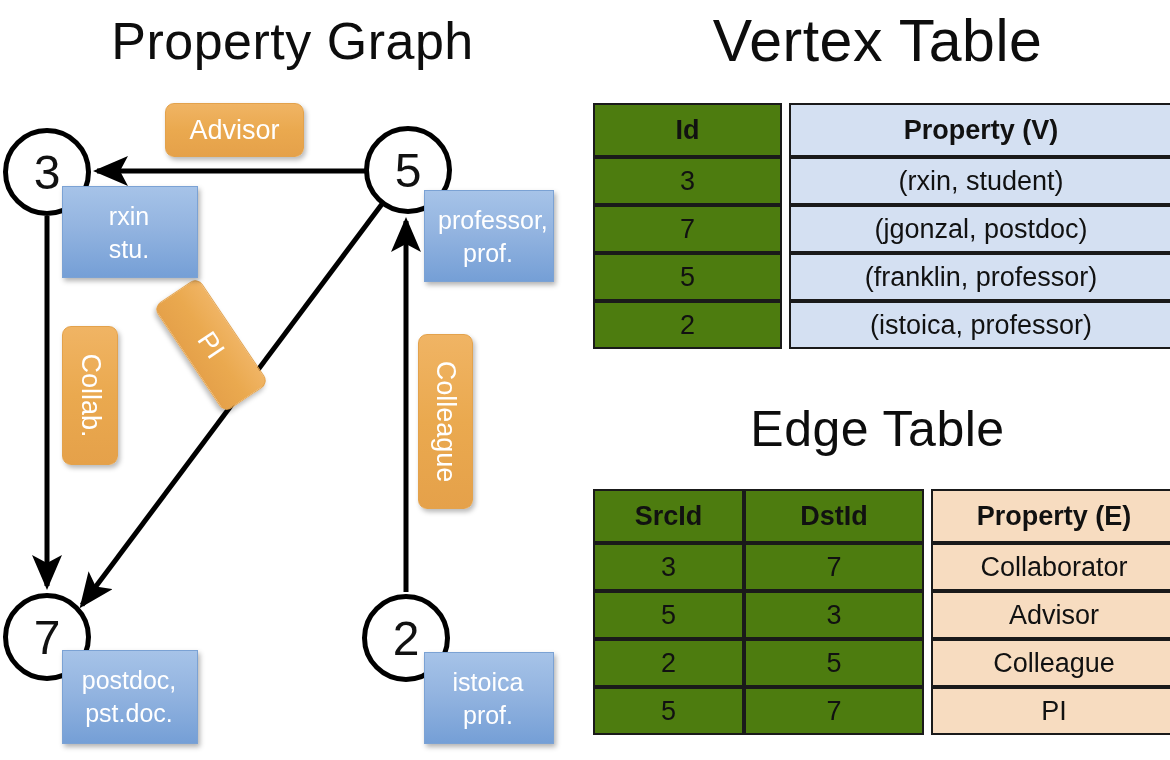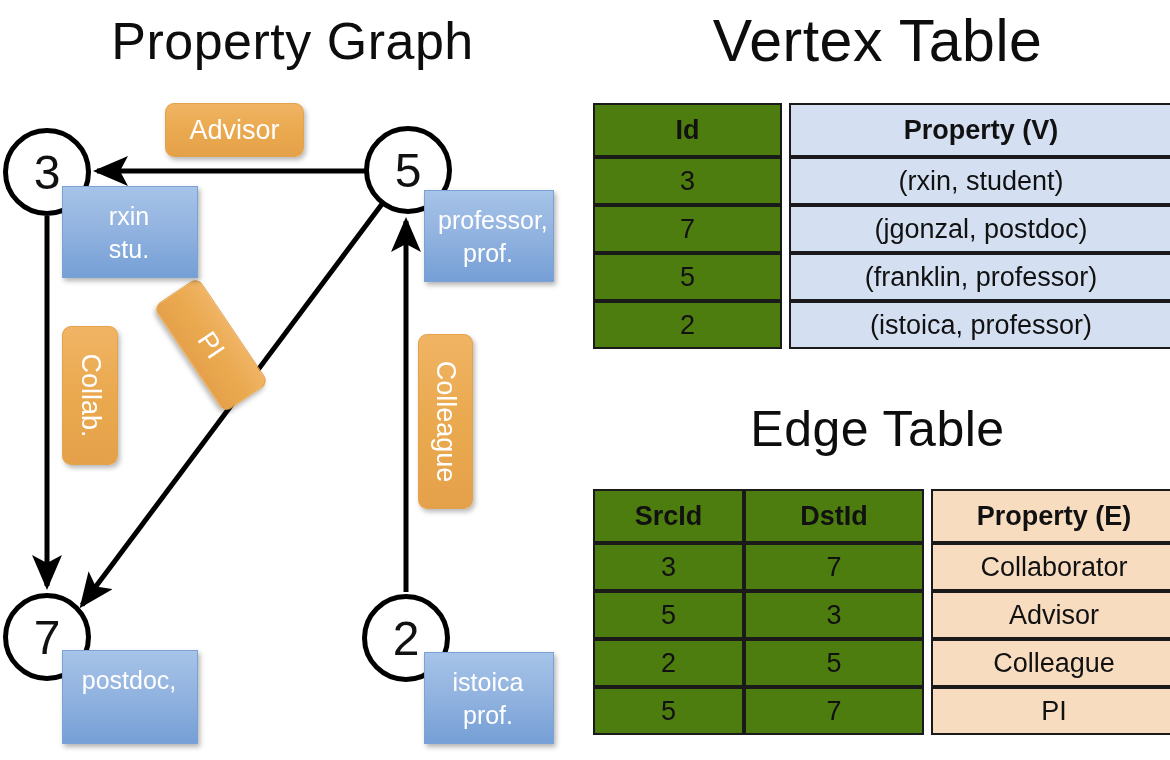--- a/index.html
+++ b/index.html
@@ -212,20 +212,21 @@
     <div class="vbox" id="vbox-rxin">
       <span>rxin</span>
       <span>stu.</span>
     </div>
     <div class="vbox" id="vbox-franklin">
       <span>professor,</span>
       <span>prof.</span>
     </div>
     <div class="vbox" id="vbox-jgonzal">
       <span>postdoc,</span>
+      <span>pst.doc.</span>
     </div>
     <div class="vbox" id="vbox-istoica">
       <span>istoica</span>
       <span>prof.</span>
     </div>
 
     <div class="ebox" id="ebox-advisor">
       <span>Advisor</span>
     </div>
     <div class="ebox" id="ebox-collab">

